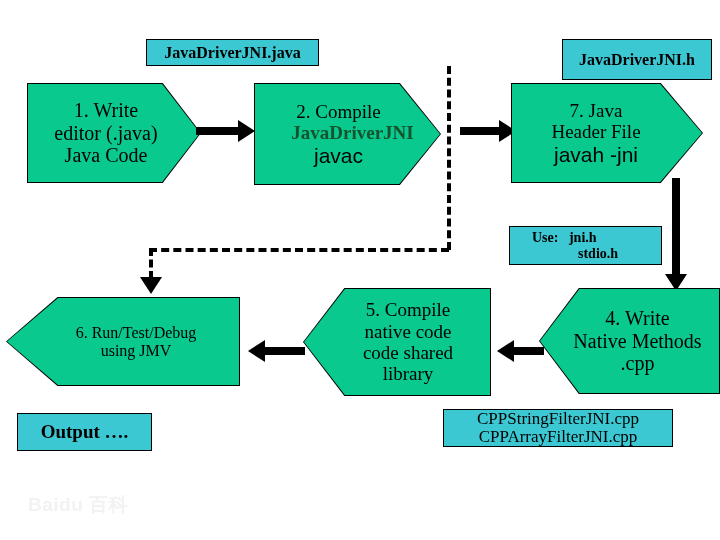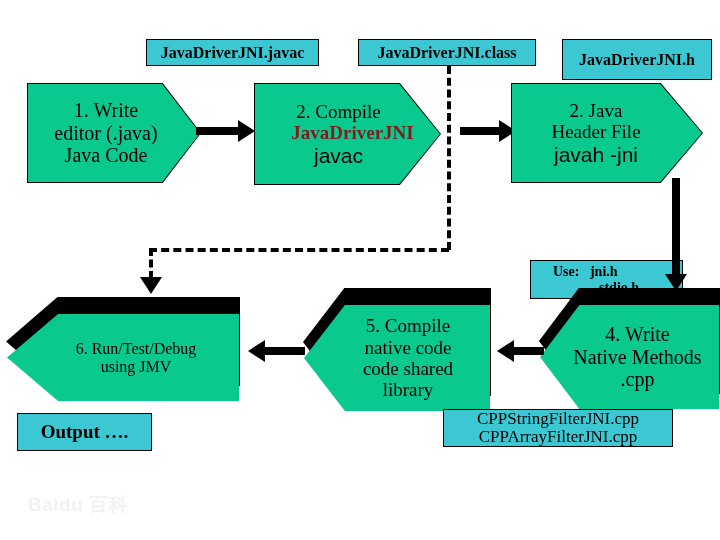--- a/index.html
+++ b/index.html
@@ -51,37 +51,36 @@
     justify-content: center;
     color: #000000;
     font-family: "Liberation Serif", serif;
     line-height: 1.12;
   }
   .step.right {
     clip-path: polygon(0 0, 78% 0, 100% 50%, 78% 100%, 0 100%);
   }
   .step.left {
     clip-path: polygon(22% 0, 100% 0, 100% 100%, 22% 100%, 0 50%);
-    margin-top: 16px;
   }
   .step-outline {
     position: absolute;
     background: #000000;
     box-sizing: border-box;
   }
   .step-outline.right {
     clip-path: polygon(0 0, 78% 0, 100% 50%, 78% 100%, 0 100%);
   }
   .step-outline.left {
     clip-path: polygon(22% 0, 100% 0, 100% 100%, 22% 100%, 0 50%);
   }
 
   .line-serif { font-family: "Liberation Serif", serif; }
   .line-sans  { font-family: "Liberation Sans", sans-serif; }
-  .line-red   { color: #7f1d1d; font-weight: bold; font-family: "Liberation Serif", serif; margin-left: 28px; }
+  .line-red   { color: #14532d; font-weight: bold; font-family: "Liberation Serif", serif; margin-left: 28px; }
   .arrow-shaft {
     position: absolute;
     background: #000000;
   }
   .arrow-head {
     position: absolute;
     width: 0;
     height: 0;
   }
   .head-right {
@@ -122,26 +121,23 @@
     letter-spacing: 0.5px;
     user-select: none;
   }
 </style>
 </head>
 <body>
 
 <div id="stage">
 
   <div class="label-box" style="left:146px; top:39px; width:173px; height:27px; font-size:16px;">
-    <span>JavaDriverJNI.javac</span>
-  </div>
-
-  <div class="label-box" style="left:358px; top:39px; width:178px; height:27px; font-size:16px;">
-    <span>JavaDriverJNI.class</span>
-  </div>
+    <span>JavaDriverJNI.java</span>
+  </div>
+
 
   <div class="label-box" style="left:562px; top:39px; width:150px; height:41px; font-size:16px;">
     <span>JavaDriverJNI.h</span>
   </div>
 
   <div class="step-outline right" style="left:27px; top:83px; width:174px; height:100px;"></div>
   <div class="step right" style="left:28px; top:84px; width:172px; height:98px; font-size:20px; padding-right:16px;">
     <span class="line-serif">1.   Write</span>
     <span class="line-serif">editor (.java)</span>
     <span class="line-serif">Java Code</span>
@@ -155,31 +151,31 @@
     <span class="line-serif">2. Compile</span>
     <span class="line-red">JavaDriverJNI</span>
     <span class="line-sans" style="font-size:21px;">javac</span>
   </div>
 
   <div class="arrow-shaft" style="left:460px; top:127px; width:39px; height:8px;"></div>
   <div class="arrow-head head-right" style="left:499px; top:120px;"></div>
 
   <div class="step-outline right" style="left:511px; top:83px; width:192px; height:100px;"></div>
   <div class="step right" style="left:512px; top:84px; width:190px; height:98px; font-size:19px; padding-right:22px;">
-    <span class="line-serif">2. Java</span>
+    <span class="line-serif">7. Java</span>
     <span class="line-serif">Header File</span>
     <span class="line-sans" style="font-size:21px;">javah -jni</span>
   </div>
 
   <div class="dash-v" style="left:447px; top:66px; height:184px;"></div>
   <div class="dash-h" style="left:149px; top:248px; width:300px;"></div>
   <div class="dash-v" style="left:149px; top:248px; height:31px;"></div>
   <div class="arrow-head head-down" style="left:140px; top:277px;"></div>
 
-  <div class="label-box" style="left:530px; top:226px; width:153px; height:39px; font-size:14px; align-items:flex-start; padding-left:22px;margin-top:34px;">
+  <div class="label-box" style="left:509px; top:226px; width:153px; height:39px; font-size:14px; align-items:flex-start; padding-left:22px;">
     <span>Use:   jni.h</span>
     <span style="padding-left:46px;">stdio.h</span>
   </div>
 
   <div class="arrow-shaft" style="left:672px; top:178px; width:8px; height:96px;"></div>
   <div class="arrow-head head-down" style="left:665px; top:274px;"></div>
 
   <div class="step-outline left" style="left:539px; top:288px; width:181px; height:106px;"></div>
   <div class="step left" style="left:540px; top:289px; width:179px; height:104px; font-size:20px; padding-left:16px;">
     <span class="line-serif">4. Write</span>

